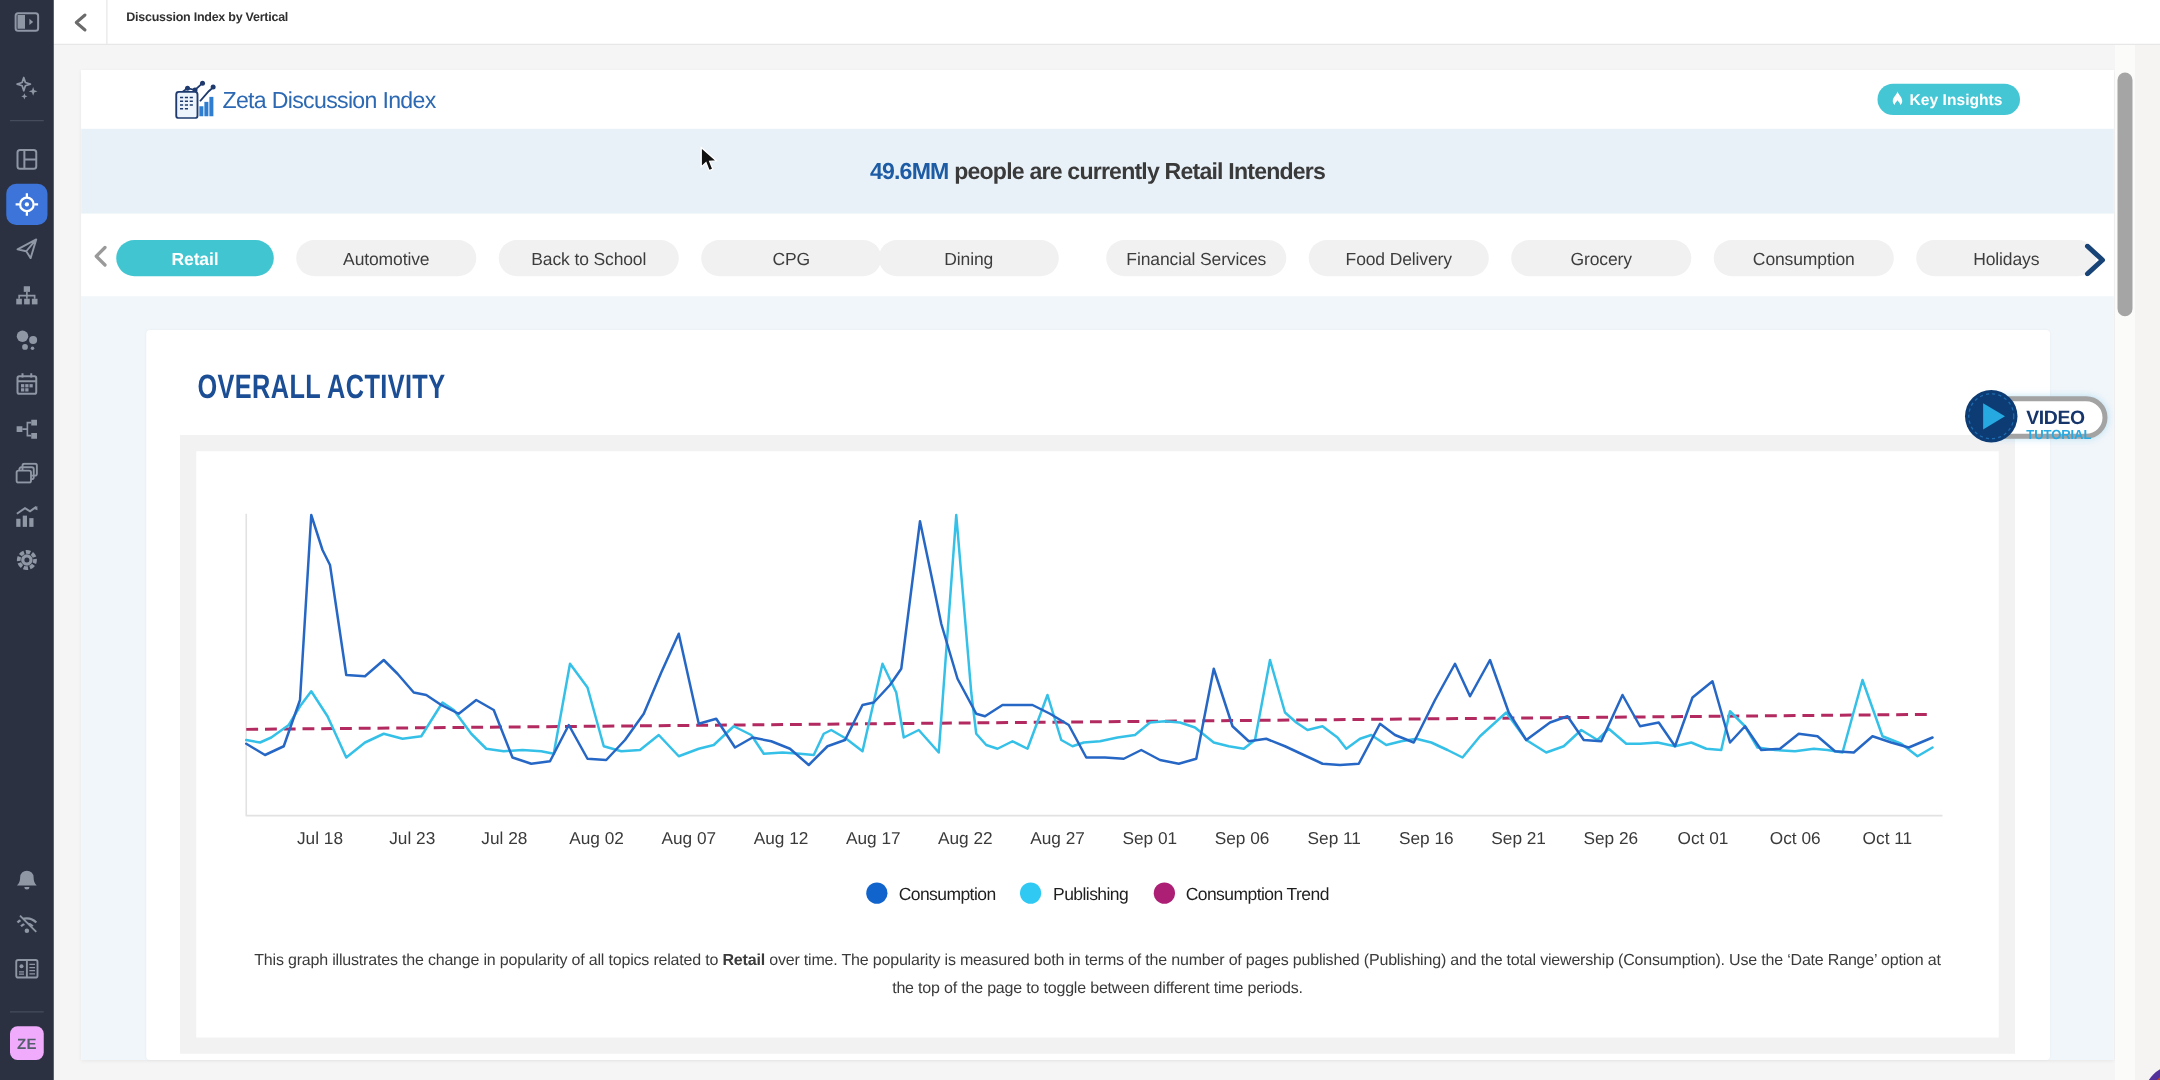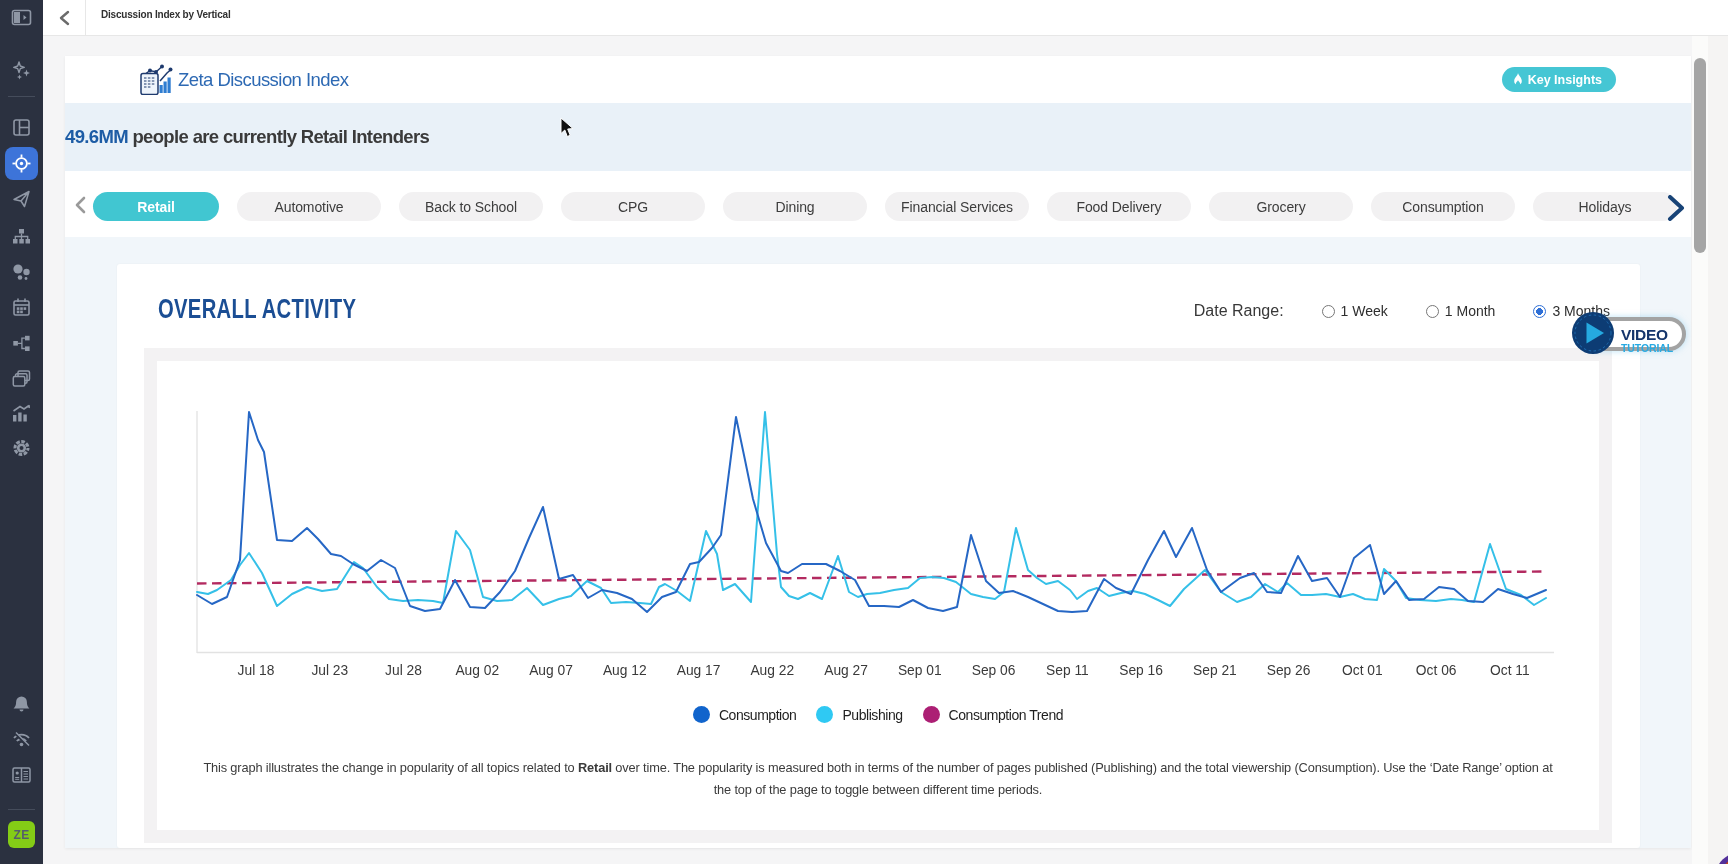--- a/index.html
+++ b/index.html
@@ -5,34 +5,34 @@
   * { margin:0; padding:0; box-sizing:border-box; }
   html,body { width:1728px; height:864px; overflow:hidden; font-family:"Liberation Sans", sans-serif; }
   body { background:#f5f5f6; position:relative; }
   .abs { position:absolute; }
 
   
   #sidebar { position:absolute; left:0; top:0; width:43px; height:864px; background:#2b3140; z-index:30; }
   .sicon { position:absolute; left:0; width:43px; display:flex; justify-content:center; }
   #sidebar .divider { position:absolute; left:8px; width:27px; height:1px; background:#454c5b; }
   #active-tile { position:absolute; left:5px; top:147px; width:33px; height:33px; background:#3d74d9; border-radius:8px; display:flex; align-items:center; justify-content:center; }
-  #ze { position:absolute; left:8px; top:821px; width:27px; height:27px; background:#84cc16; border-radius:6px; color:#555e6b; font-size:12px; font-weight:bold; display:flex; align-items:center; justify-content:center; letter-spacing:0.3px; }
+  #ze { position:absolute; left:8px; top:821px; width:27px; height:27px; background:#f0abfc; border-radius:6px; color:#555e6b; font-size:12px; font-weight:bold; display:flex; align-items:center; justify-content:center; letter-spacing:0.3px; }
 
   
   #topbar { position:absolute; left:43px; top:0; width:1685px; height:36px; background:#fff; border-bottom:1px solid #e7e7e7; z-index:20; }
   #topbar .vline { position:absolute; left:42px; top:0; width:1px; height:36px; background:#e7e7e7; }
   #topbar .title { position:absolute; left:58px; top:9px; font-size:10px; font-weight:bold; color:#303030; letter-spacing:-0.2px; }
 
   
   #card { position:absolute; left:65px; top:56px; width:1626px; height:792px; background:#fff; box-shadow:0 1px 3px rgba(0,0,0,0.06); }
   #cardhead { position:absolute; left:0; top:0; width:100%; height:47px; background:#fff; }
   #logotext { position:absolute; left:113px; top:13px; font-size:18.5px; font-weight:400; color:#2d69b3; letter-spacing:-0.55px; }
   #keyinsights { position:absolute; right:75px; top:11px; height:25px; padding:0 14px 0 11px; background:#45c6d4; border-radius:13px; color:#fff; font-size:12.5px; font-weight:bold; display:flex; align-items:center; gap:5px; }
   #band { position:absolute; left:0; top:47px; width:100%; height:68px; background:#e9f1f8; }
-  #band .txt { position:absolute; width:100%; top:23px; font-size:18.5px; font-weight:600; color:#3a3a3a; letter-spacing:-0.65px;}
+  #band .txt { position:absolute; width:100%; top:23px; text-align:center; font-size:18.5px; font-weight:600; color:#3a3a3a; letter-spacing:-0.65px;}
   #band .txt b { color:#1d5ca5; font-weight:700; }
 
   
   #pillsrow { position:absolute; left:0; top:115px; width:100%; height:66px; background:#fff; }
   .pill { position:absolute; top:21px; height:29px; border-radius:15px; background:#f2f1f2; color:#3d3d3d; font-size:14px; display:flex; align-items:center; justify-content:center; letter-spacing:-0.1px; }
   .pill.active { background:#41c6d1; color:#fff; font-weight:bold; }
   .chev { position:absolute; }
 
   
   #lower { position:absolute; left:0; top:181px; width:100%; height:611px; background:#f1f6fa; }
@@ -221,42 +221,33 @@
       <div class="txt"><b>49.6MM</b> people are currently Retail Intenders</div>
     </div>
   <div id="pillsrow">
     <svg class="chev" style="left:8px;top:25px" width="15" height="18" viewBox="0 0 15 18">
         <path d="M11 2 L4 9 L11 16" fill="none" stroke="#9a9a9a" stroke-width="2.6" stroke-linecap="round" stroke-linejoin="round"></path>
       </svg>
     <div class="pill active" style="left:28px;width:126px">Retail</div>
     <div class="pill" style="left:172px;width:144px">Automotive</div>
     <div class="pill" style="left:334px;width:144px">Back to School</div>
     <div class="pill" style="left:496px;width:144px">CPG</div>
-    <div class="pill" style="left:658px;width:144px">Dining</div>
+    <div class="pill" style="left:638px;width:144px">Dining</div>
     <div class="pill" style="left:820px;width:144px">Financial Services</div>
     <div class="pill" style="left:982px;width:144px">Food Delivery</div>
     <div class="pill" style="left:1144px;width:144px">Grocery</div>
     <div class="pill" style="left:1306px;width:144px">Consumption</div>
     <div class="pill" style="left:1468px;width:144px">Holidays</div>
     <svg class="chev" style="left:1600px;top:24px" width="22" height="26" viewBox="0 0 22 26">
         <path d="M5 2 L17 13 L5 24" fill="none" stroke="#184377" stroke-width="4" stroke-linecap="round" stroke-linejoin="round"></path>
       </svg>
   </div>
   <div id="lower">
     <div id="inner">
       <div id="oa">OVERALL ACTIVITY</div>
-      <div id="daterange">
-        <span class="lbl">Date Range:</span>
-        <span class="radio"></span>
-          <span style="margin-right:38px">1 Week</span>
-        <span class="radio"></span>
-          <span style="margin-right:38px">1 Month</span>
-        <span class="radio sel"></span>
-          <span>3 Months</span>
-      </div>
       <div id="frame">
         <div id="chartarea">
           <svg id="chartsvg" width="1442" height="469" viewBox="0 0 1442 469">
 <line x1="40" y1="50" x2="40" y2="292" stroke="#e2e2e2" stroke-width="1.3"></line>
 <line x1="40" y1="291.5" x2="1397" y2="291.5" stroke="#e2e2e2" stroke-width="1.3"></line>
 <polyline points="40,222.5 1389,210.5" fill="none" stroke="#b32a60" stroke-width="2.4" stroke-dasharray="9.5 5.5"></polyline>
 <polyline points="40,231 51,233 60,229 74,219 83,204 92,192 105,212 120,245 135,233 150,226 165,230 180,228 197,201 206,207 220,226 232,238 246,240 261,239 276,240 286,242 299,170 313,189 326,236 340,240 355,239 370,227 386,244 402,238 414,235 430,220 444,227 454,242 469,241 483,242 494,243 502,226 508,223 520,230 533,240 549,170 560,193 566,229 578,223 594,241 608,51 620,193 624,226 632,235 641,238 653,232 665,238 681,195 692,231 701,236 710,233 723,232 737,229 751,227 763,217 775,216 787,217 799,221 814,233 826,236 838,238 847,231 859,167 871,209 880,217 889,223 901,220 913,229 920,238 931,230 940,227 952,235 964,232 976,230 988,233 1001,239 1013,245 1027,228 1048,209 1064,231 1080,241 1094,236 1108,223 1121,231 1130,222 1144,234 1155,234 1169,233 1183,236 1196,233 1208,238 1220,239 1227,208 1239,220 1249,237 1263,239 1279,240 1294,238 1305,239 1317,241 1333,183 1349,228 1364,234 1377,244 1389,237" fill="none" stroke="#35c0e8" stroke-width="2" stroke-linejoin="round" stroke-linecap="round"></polyline>
 <polyline points="40,234 55,243 70,236 83,199 92,51 101,79 107,91 120,179 135,180 150,167 161,178 174,193 184,195 196,203 210,210 224,199 238,207 253,245 268,250 283,248 298,219 313,246 328,247 343,231 358,210 372,177 386,146 402,218 416,214 431,237 445,229 460,232 475,238 490,251 505,236 519,231 533,203 542,201 555,187 564,174 579,56 588,99 596,138 609,182 624,210 631,212 645,203 660,203 669,203 683,210 698,219 712,245 727,245 742,246 756,239 771,247 786,250 800,246 814,174 829,220 842,232 856,230 871,236 886,243 901,250 915,251 930,250 947,218 959,227 974,233 991,199 1007,170 1019,196 1035,167 1050,209 1064,231 1083,217 1097,212 1110,231 1124,232 1141,195 1155,220 1170,217 1183,236 1197,197 1213,184 1227,233 1239,220 1252,239 1267,238 1282,226 1297,228 1311,240 1326,241 1341,228 1356,233 1370,237 1389,229" fill="none" stroke="#2667c5" stroke-width="2" stroke-linejoin="round" stroke-linecap="round"></polyline>
 <text x="99.0" y="314" text-anchor="middle" font-size="13.8" fill="#3a3a3a" font-family="&quot;Liberation Sans&quot;, sans-serif">Jul 18</text>
 <text x="172.8" y="314" text-anchor="middle" font-size="13.8" fill="#3a3a3a" font-family="&quot;Liberation Sans&quot;, sans-serif">Jul 23</text>

